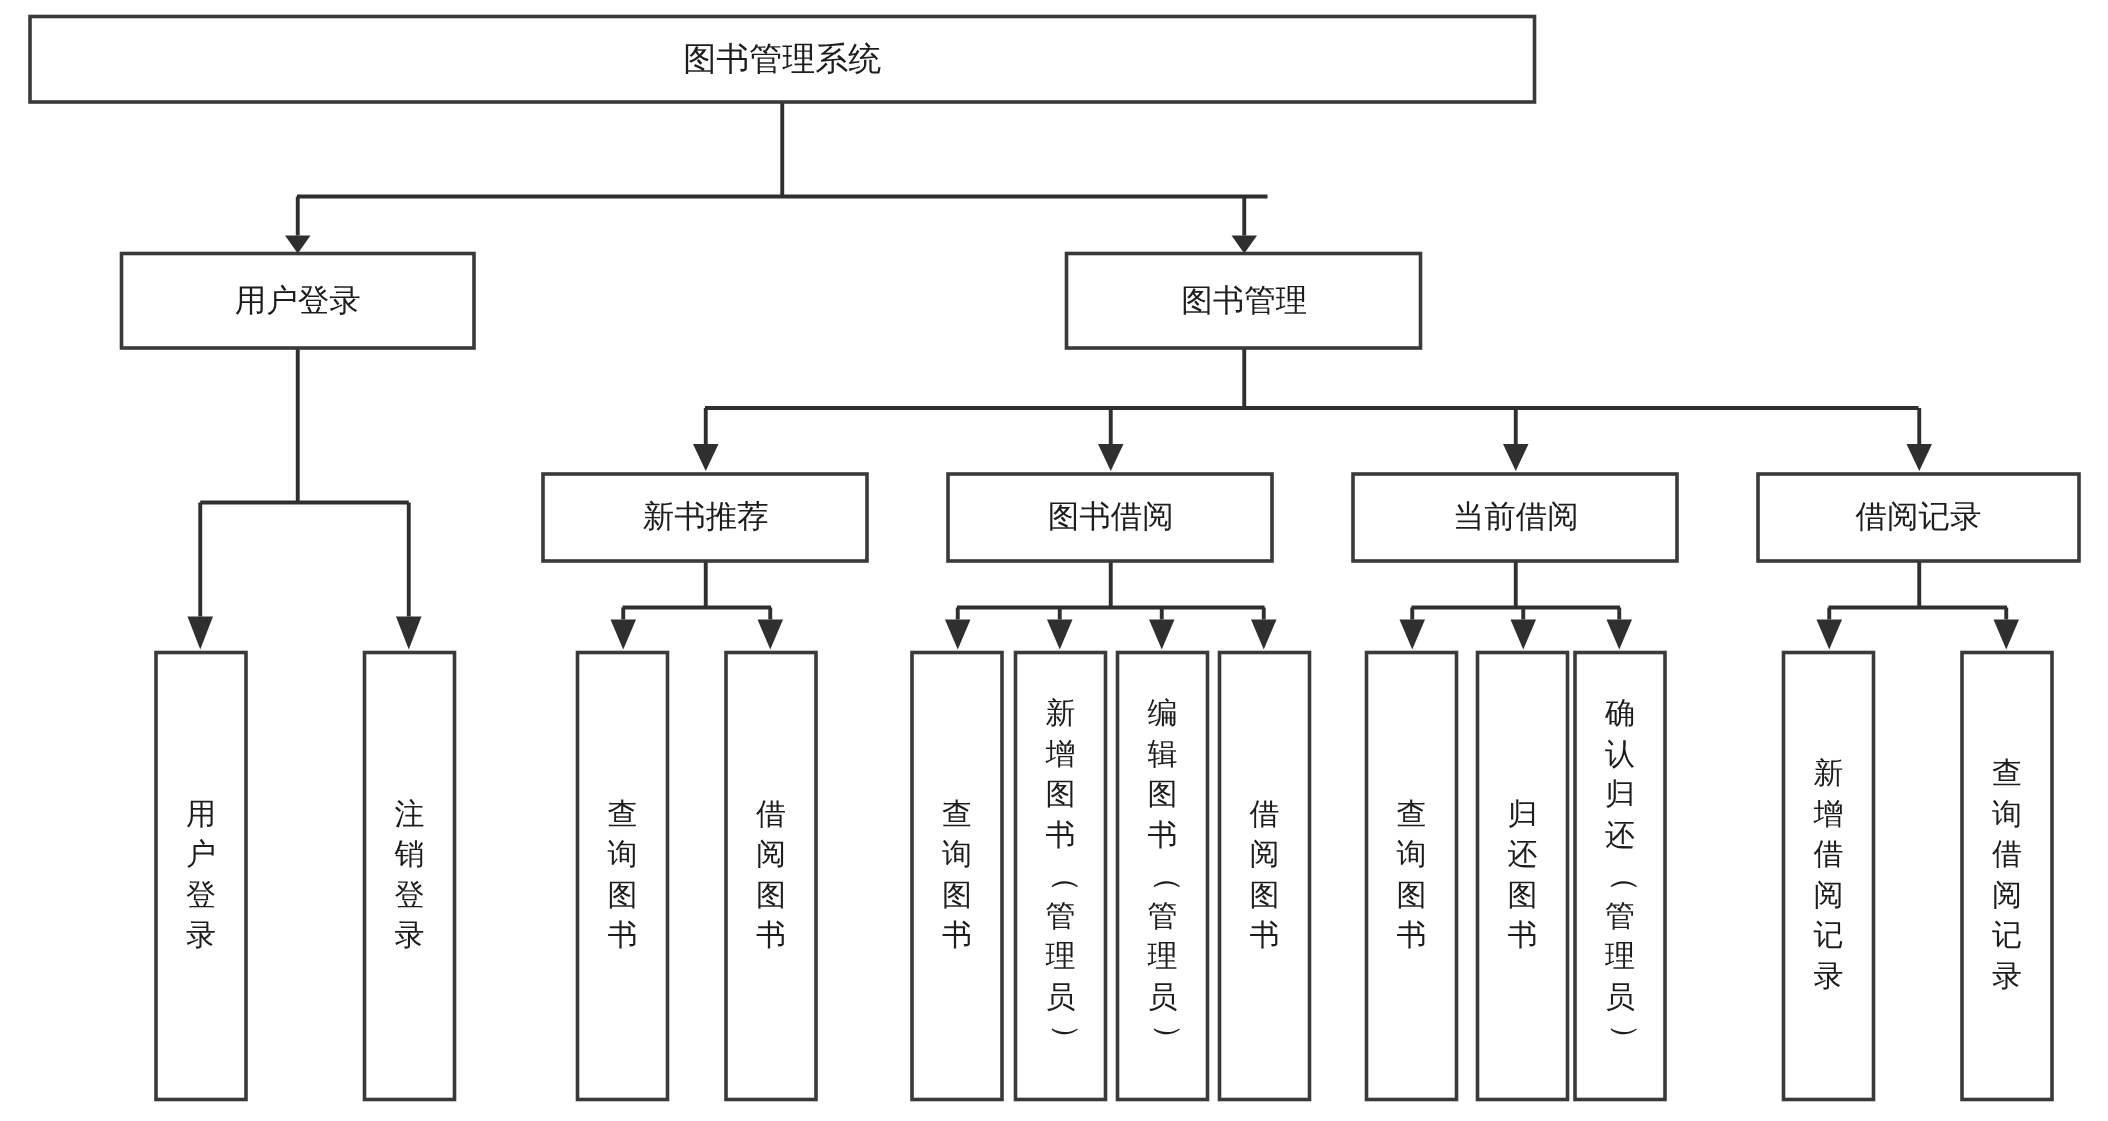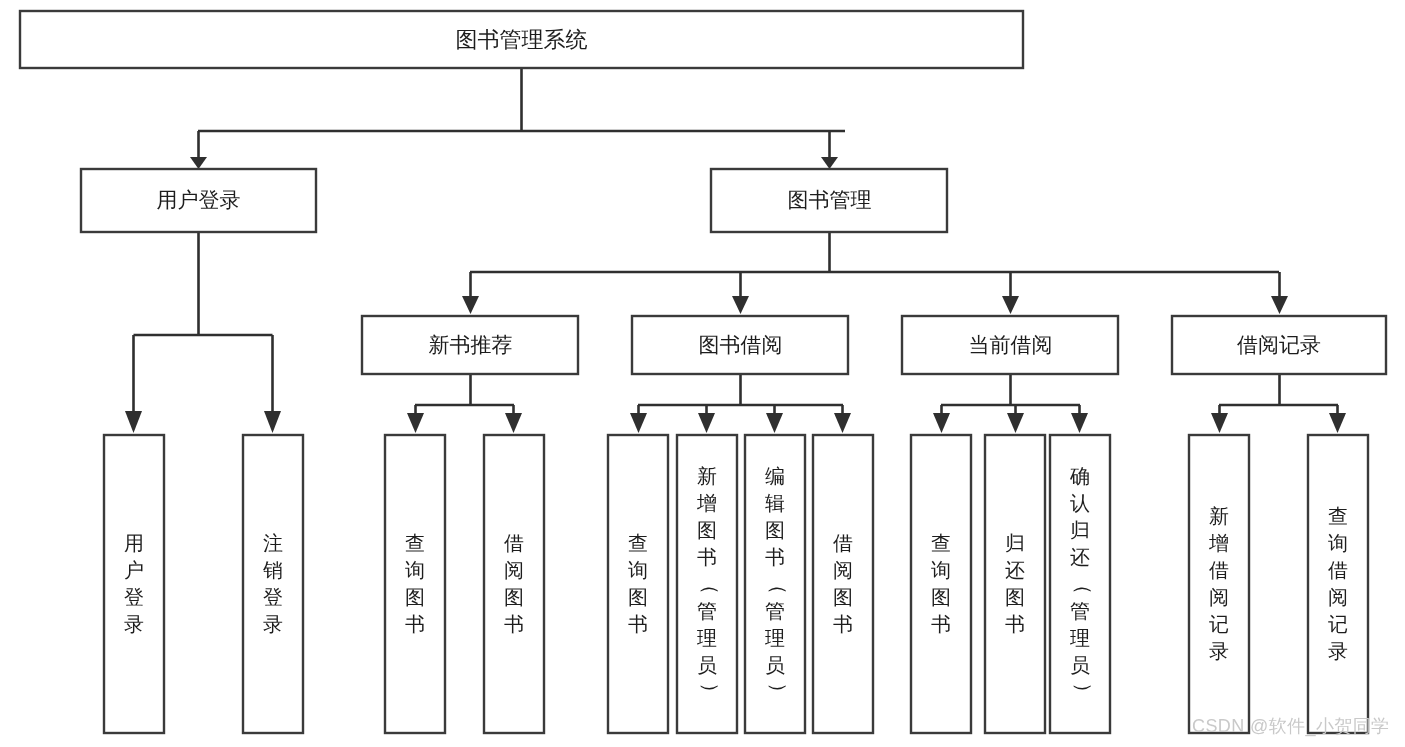--- a/index.html
+++ b/index.html
@@ -303,14 +303,13 @@
       <div class="vlabel-wrap" style="left: 1308px; top: 503px; width: 60px;">
         <span class="vlabel-char">查</span>
         <span class="vlabel-char">询</span>
         <span class="vlabel-char">借</span>
         <span class="vlabel-char">阅</span>
         <span class="vlabel-char">记</span>
         <span class="vlabel-char">录</span>
       </div>
     </div>
 
-  <div class="watermark">CSDN @软件_小贺同学</div>
 </div>
 
 </body></html>

